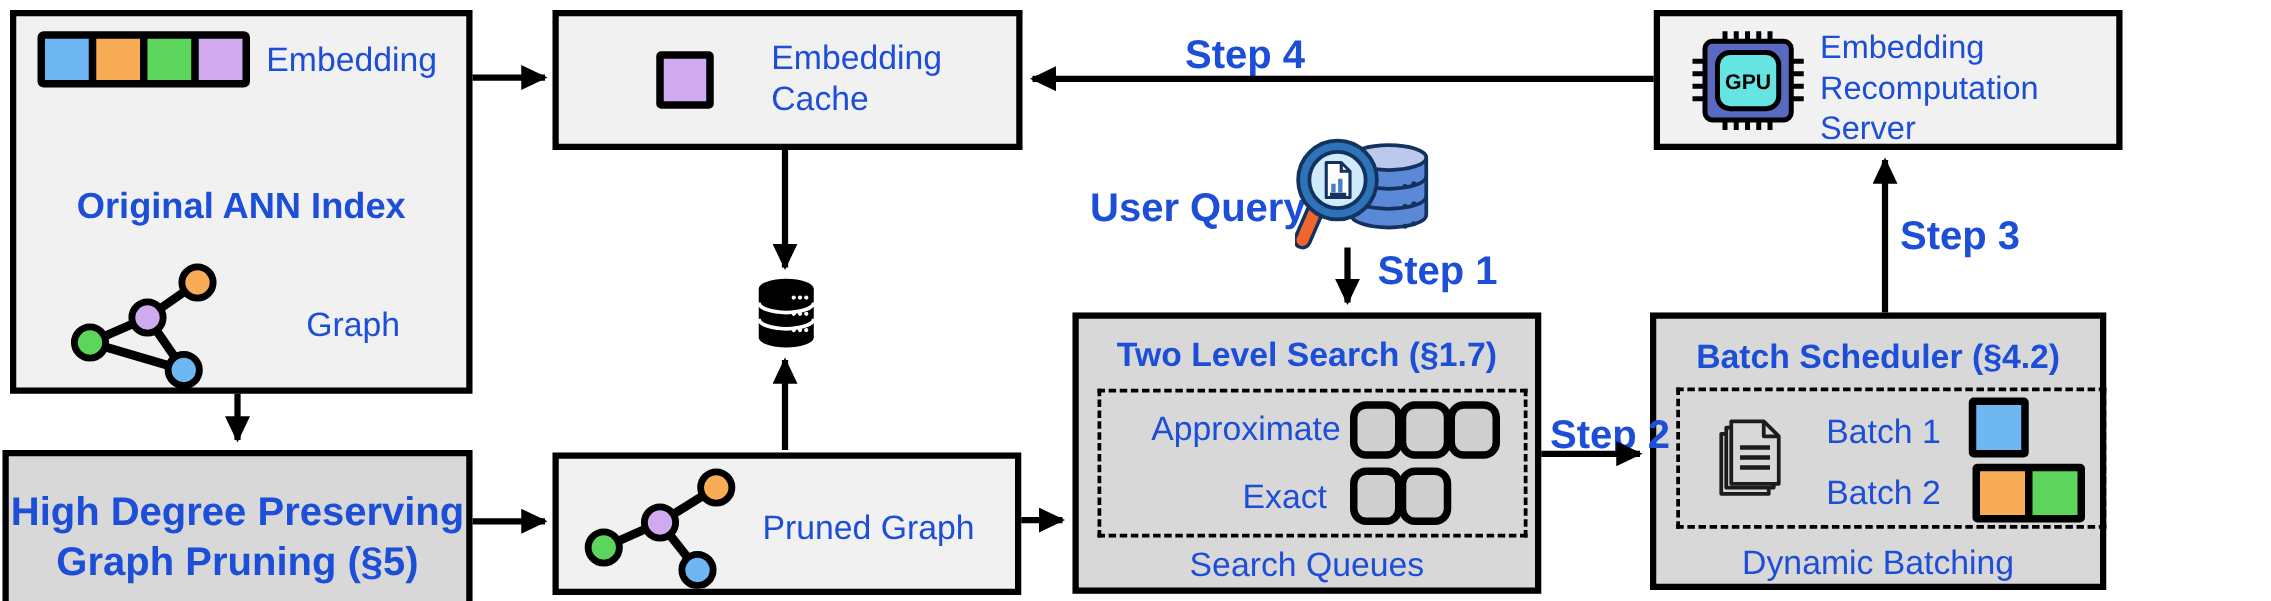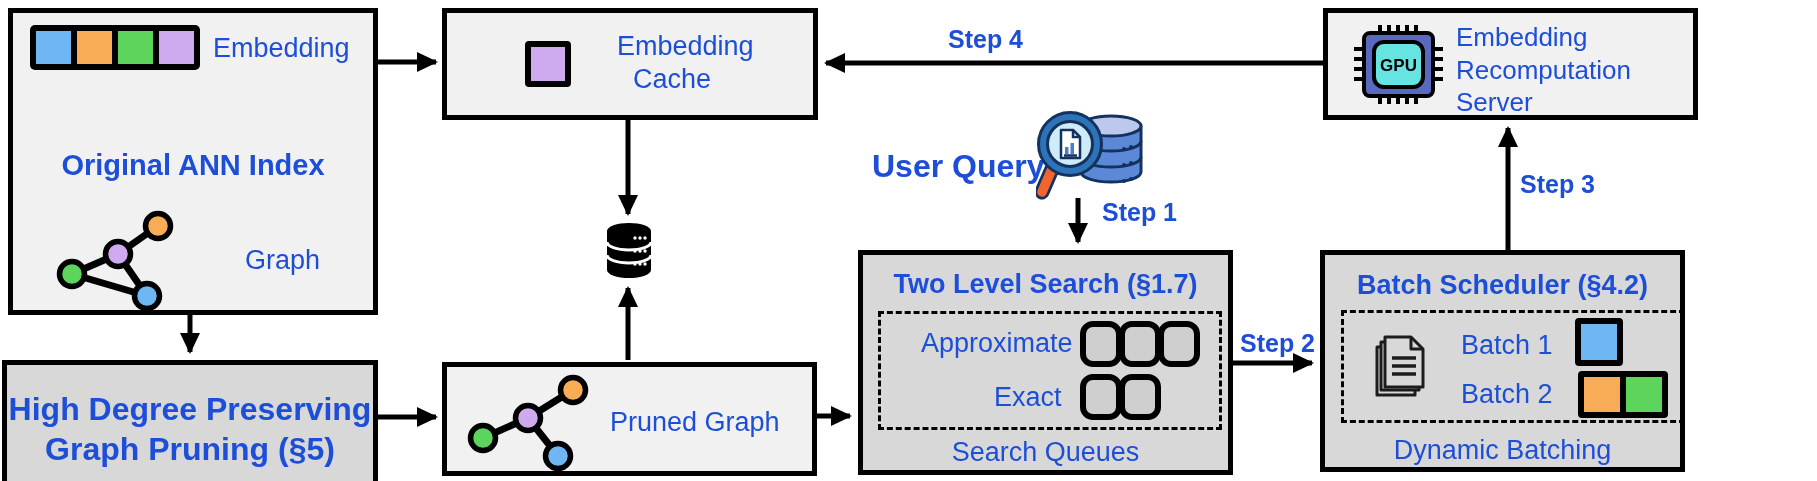--- a/index.html
+++ b/index.html
@@ -6,21 +6,21 @@
   .canvas{
     position:relative;width:1817px;height:481px;background:#ffffff;overflow:hidden;
     font-family:"Liberation Sans", sans-serif;color:#1d4ed8;
   }
   .box{position:absolute;border:5px solid #000;box-sizing:border-box;}
   .light{background:#f1f1f1;}
   .dark{background:#d8d8d8;}
   .dashedbox{position:absolute;border:3px dashed #000;box-sizing:border-box;}
   .t{position:absolute;white-space:nowrap;line-height:1.15;}
   .b{font-weight:bold;}
-  .f27{font-size:27px;} .f26{font-size:26px;} .f28{font-size:32px;} .f29{font-size:29px;} .f25{font-size:25px;}
+  .f27{font-size:27px;} .f26{font-size:26px;} .f28{font-size:32px;} .f29{font-size:29px;} .f25{font-size:32px;}
   .center{left:0;right:0;text-align:center;}
   .arrowlayer{position:absolute;left:0;top:0;width:1817px;height:481px;pointer-events:none;}
   
   .strip{position:absolute;background:#000;border-radius:5px;display:flex;gap:6px;padding:6px;box-sizing:border-box;}
   .strip .sq{flex:1;}
   .sq-blue{background:#6eb7f2;} .sq-orange{background:#f7ac55;} .sq-green{background:#5dd55d;} .sq-purple{background:#d0aaef;}
   .solosq{position:absolute;border:6px solid #000;border-radius:4px;box-sizing:border-box;}
   
   .qrow{position:absolute;display:flex;}
   .qsq{width:42px;height:46px;border:6px solid #000;border-radius:13px;background:#cfcfcf;box-sizing:border-box;margin-right:-3px;}
@@ -60,21 +60,21 @@
   </div>
 
   <div class="box dark" style="left:2px;top:360px;width:376px;height:138px;display:flex;flex-direction:column;justify-content:center;align-items:center;">
     <div class="f28 b" style="line-height:1.25;">High Degree Preserving</div>
     <div class="f28 b" style="line-height:1.25;">Graph Pruning (§5)</div>
   </div>
 
   <div class="box light" style="left:442px;top:8px;width:376px;height:112px;">
     <div class="solosq sq-purple" style="left:78px;top:28px;width:46px;height:46px;"></div>
     <div class="t f27" style="left:170px;top:17px;line-height:1.2;">Embedding</div>
-    <div class="t f27" style="left:186px;top:50px;line-height:1.2;text-align:center;">Cache</div>
+    <div class="t f27" style="left:170px;top:50px;line-height:1.2;text-align:center;">Cache</div>
   </div>
 
   <svg style="position:absolute;left:603px;top:221px;" width="52" height="58" viewBox="0 0 52 58">
     <ellipse cx="26" cy="10" rx="22" ry="8" fill="#000"></ellipse>
     <rect x="4" y="10" width="44" height="39" fill="#000"></rect>
     <ellipse cx="26" cy="49" rx="22" ry="8" fill="#000"></ellipse>
     <path d="M4 21 a22 8 0 0 0 44 0" fill="none" stroke="#fff" stroke-width="3"></path>
     <path d="M4 34 a22 8 0 0 0 44 0" fill="none" stroke="#fff" stroke-width="3"></path>
     <g fill="#fff">
       <circle cx="32" cy="17" r="1.7"></circle>

